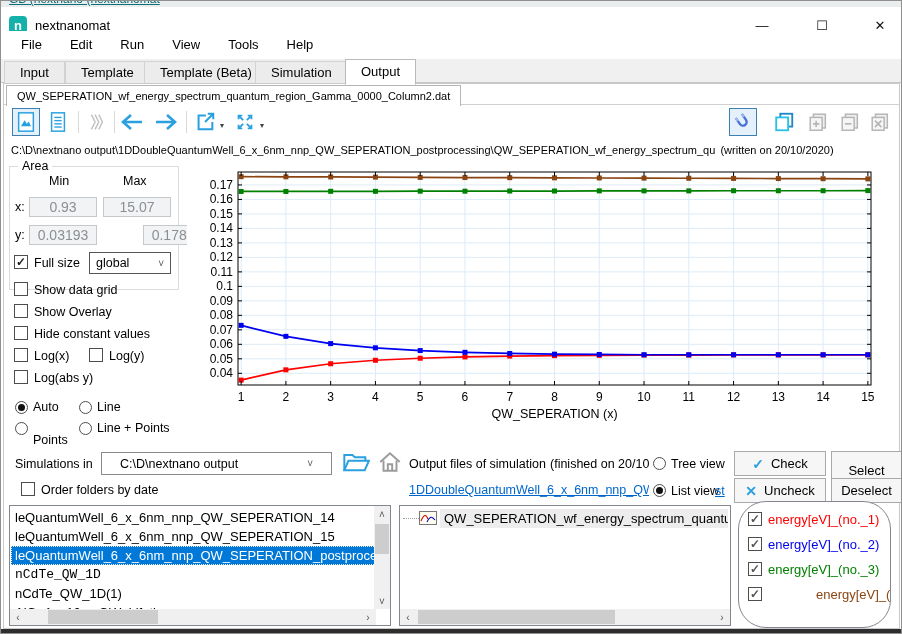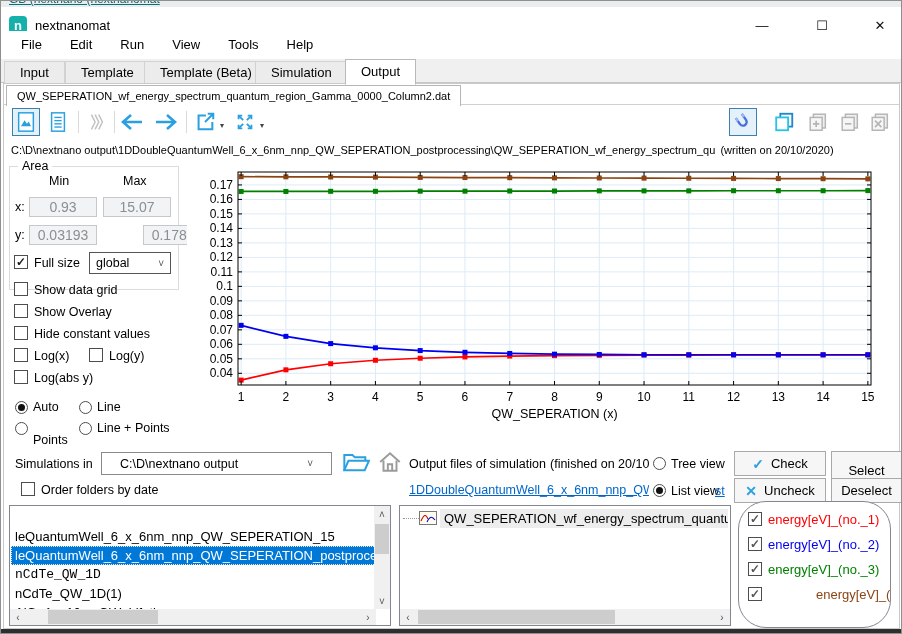--- a/index.html
+++ b/index.html
@@ -468,20 +468,21 @@
   <span class="abs link" style="left:714px;top:483px;">st</span>
   <div class="win-btn abs" style="left:733px;top:477px;width:92px;height:25px;">
     <span class="blue-glyph">✕</span>
     <span>Uncheck</span>
   </div>
   <div class="win-btn abs" style="left:830px;top:477px;width:71px;height:25px;">
     <span>Deselect</span>
   </div>
 
   <div class="panel" style="left:8px;top:504px;width:382px;height:121px;">
+    <div class="list-item" style="top:2px;">leQuantumWell_6_x_6nm_nnp_QW_SEPERATION_14</div>
     <div class="list-item" style="top:21px;">leQuantumWell_6_x_6nm_nnp_QW_SEPERATION_15</div>
     <div class="list-item selected" style="top:40px;">leQuantumWell_6_x_6nm_nnp_QW_SEPERATION_postprocessing</div>
     <div class="list-item" style="top:59px;font-family:Liberation Mono, monospace;">nCdTe_QW_1D</div>
     <div class="list-item" style="top:78px;">nCdTe_QW_1D(1)</div>
     <div class="list-item" style="top:97px;">AlGaAs_10nmQW_Lifetime</div>
     <div class="sbar" style="right:0;top:0;width:16px;height:103px;">
       <span class="arrow" style="top:0;">˄</span>
       <span class="arrow" style="bottom:0;">˅</span>
       <span class="thumb" style="left:1px;top:18px;width:14px;height:30px;"></span>
     </div>

